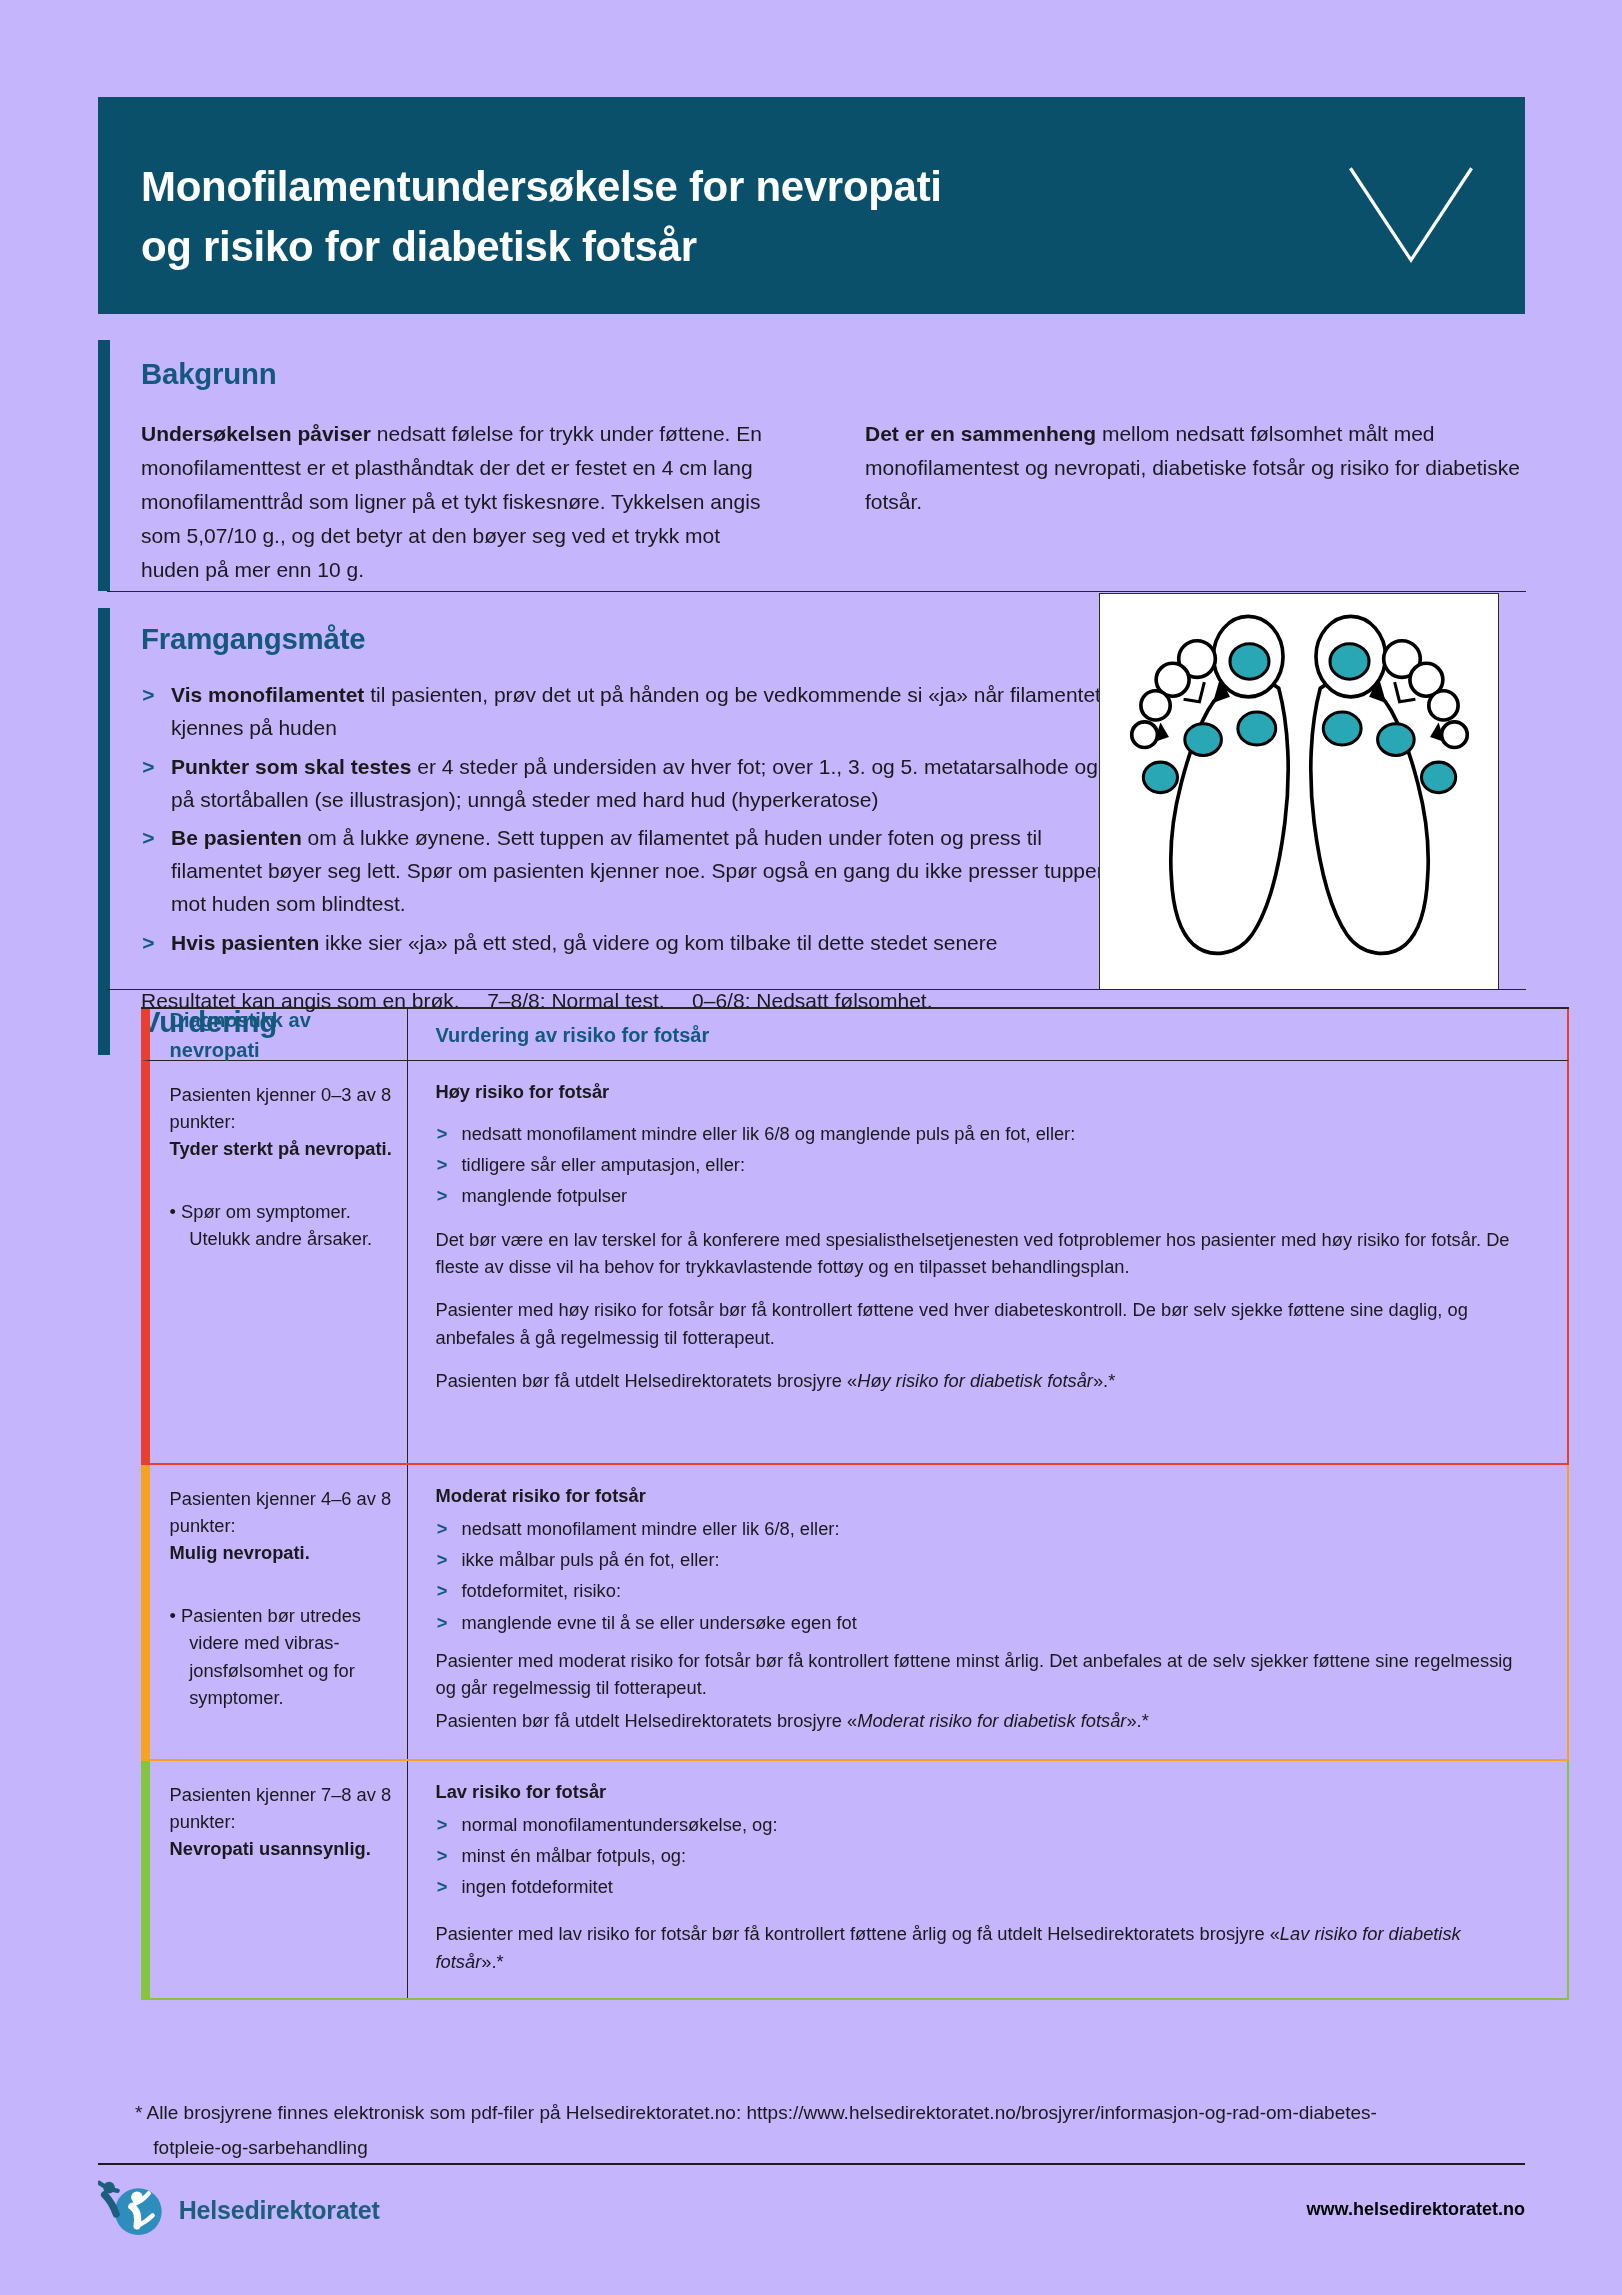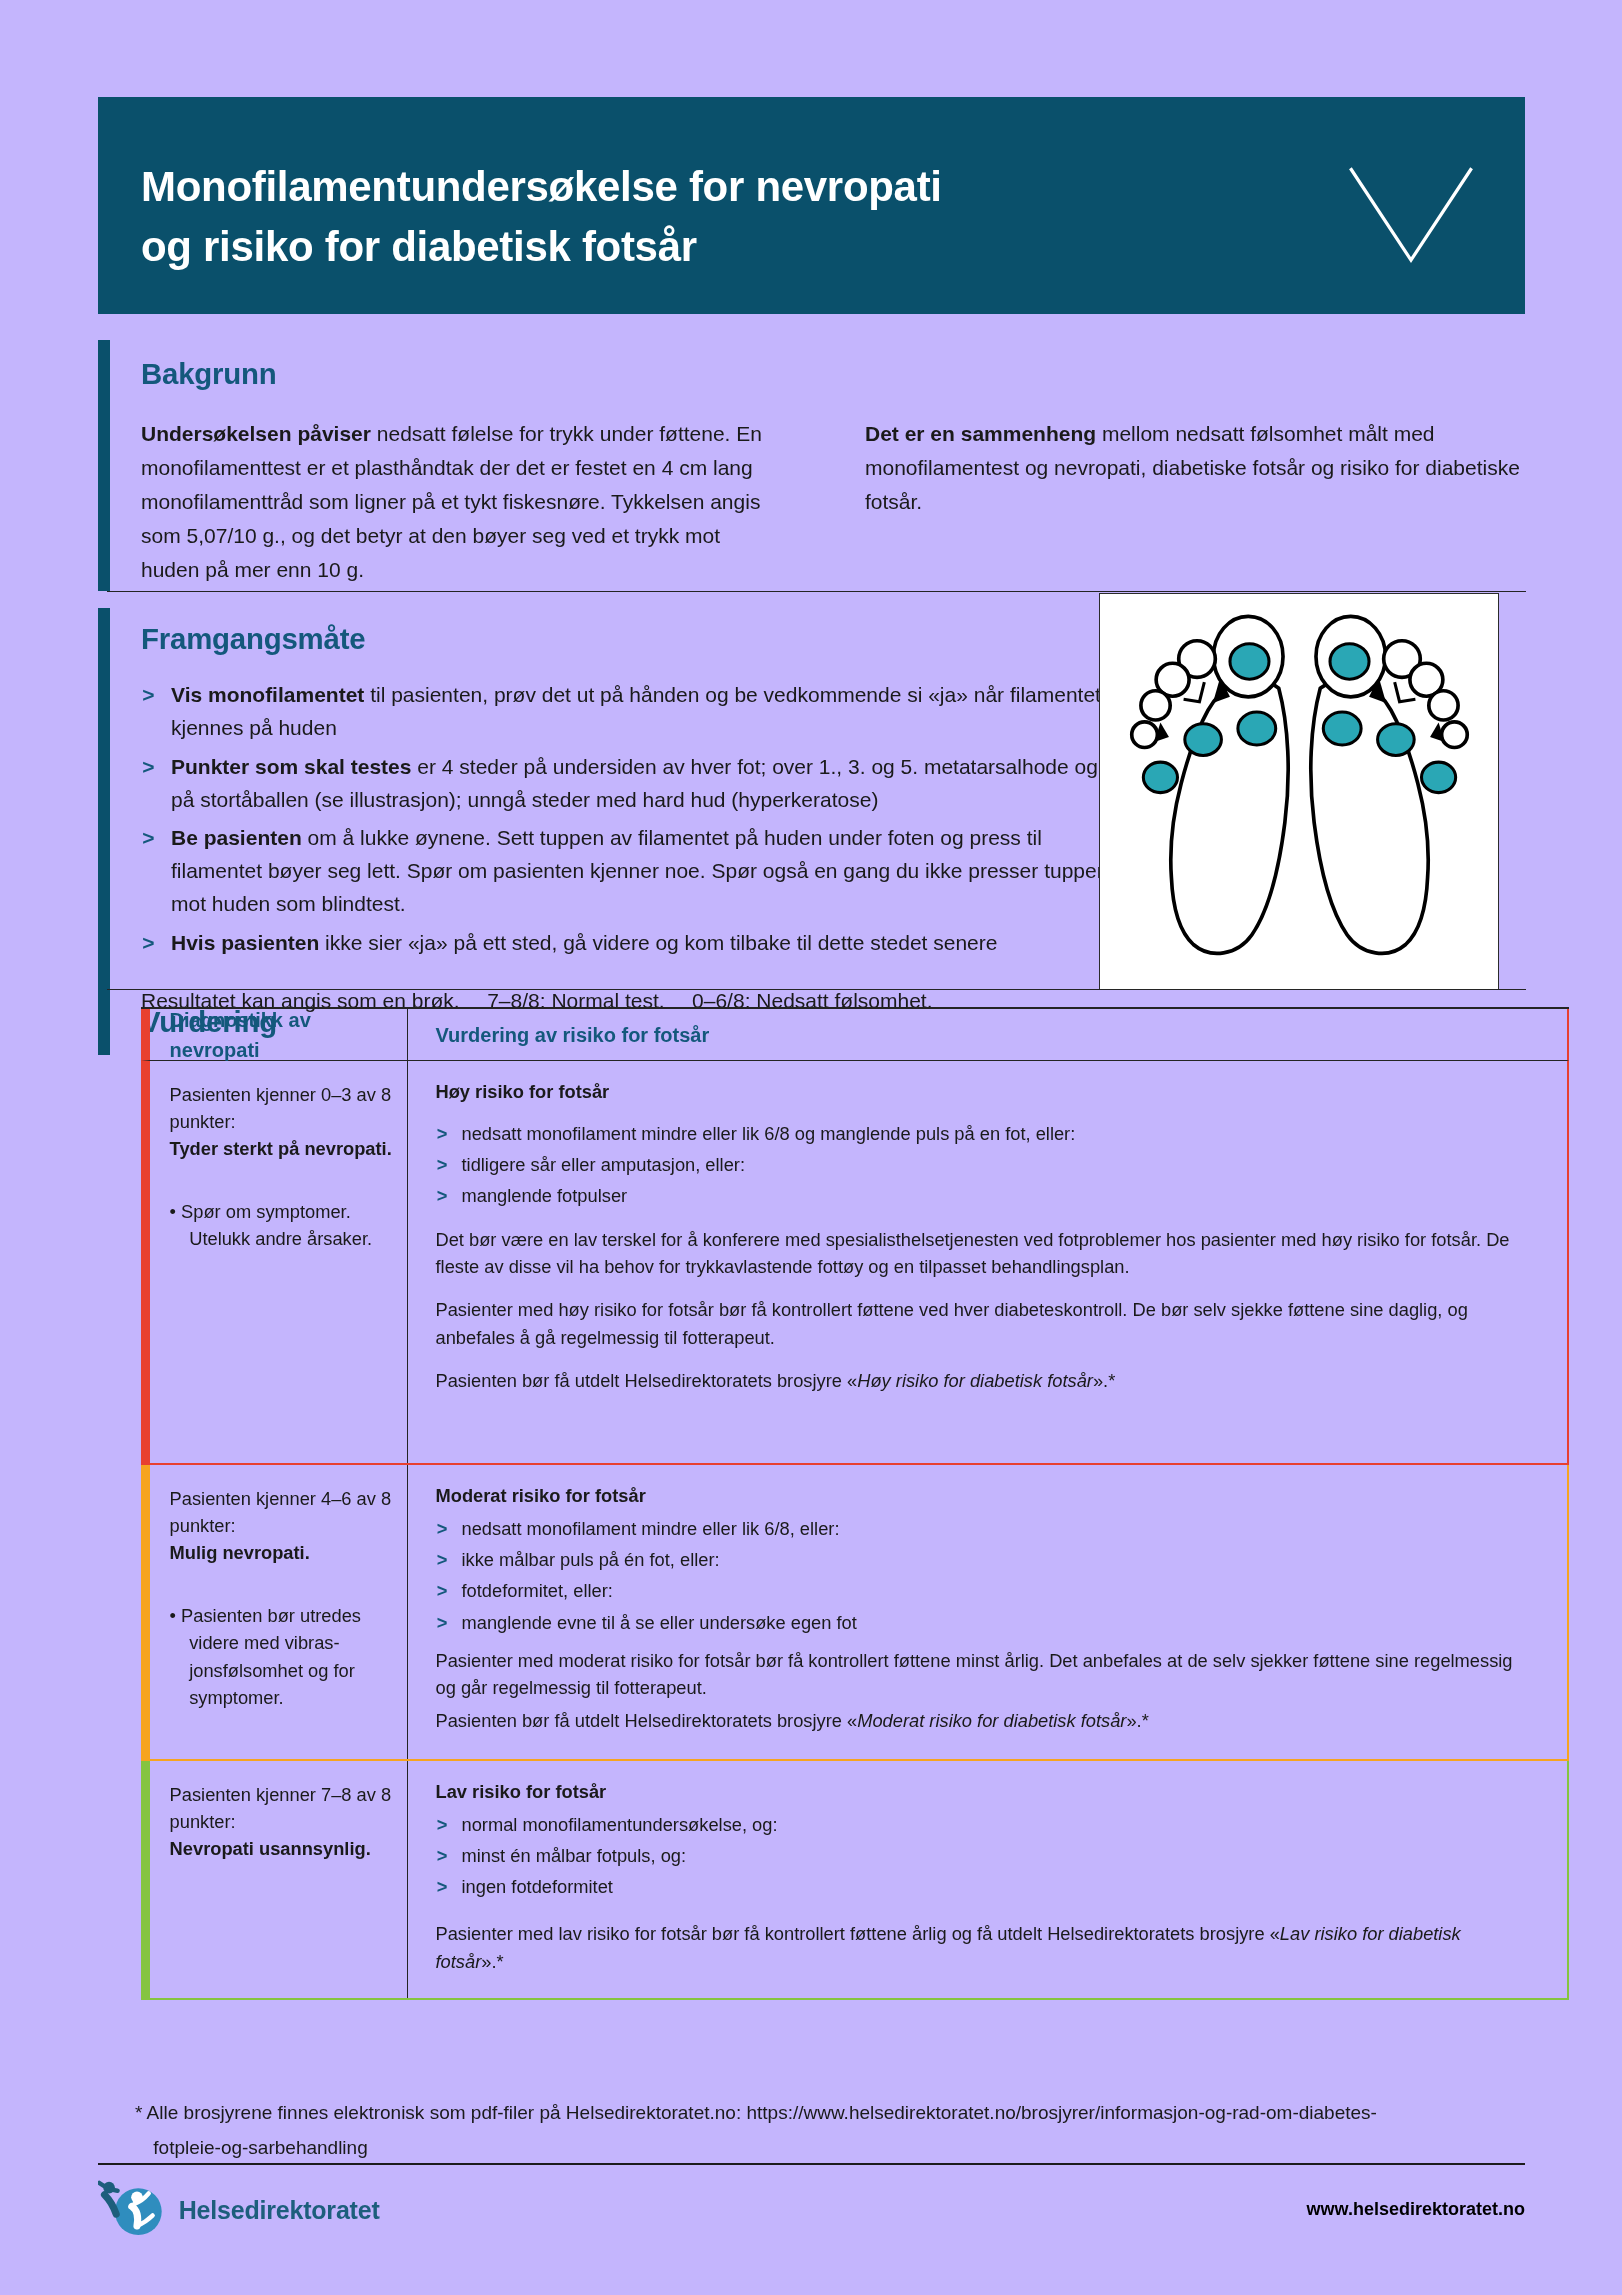--- a/index.html
+++ b/index.html
@@ -196,21 +196,21 @@
       <div class="c1">
         <div>Pasienten kjenner 4–6 av 8 punkter:</div>
         <div class="diag-conclusion">Mulig nevropati.</div>
         <div class="diag-note">• Pasienten bør utredes videre med vibras­jonsfølsomhet og for symptomer.</div>
       </div>
       <div class="c2">
         <div class="risk-title">Moderat risiko for fotsår</div>
         <ul class="chev">
           <li>nedsatt monofilament mindre eller lik 6/8, eller:</li>
           <li>ikke målbar puls på én fot, eller:</li>
-          <li>fotdeformitet, eller:</li>
+          <li>fotdeformitet, risiko:</li>
           <li>manglende evne til å se eller undersøke egen fot</li>
         </ul>
         <p class="risk-para">Pasienter med moderat risiko for fotsår bør få kontrollert føttene minst årlig. Det anbefales at de selv sjekker føttene sine regelmessig og går regelmessig til fotterapeut.</p>
         <p class="brochure"><span>Pasienten bør få utdelt Helsedirektoratets brosjyre «</span><span class="it">Moderat risiko for diabetisk fotsår</span><span>».*</span></p>
       </div>
     </div>
 
     <div class="rrow low">
       <div class="c1">
         <div>Pasienten kjenner 7–8 av 8 punkter:</div>

